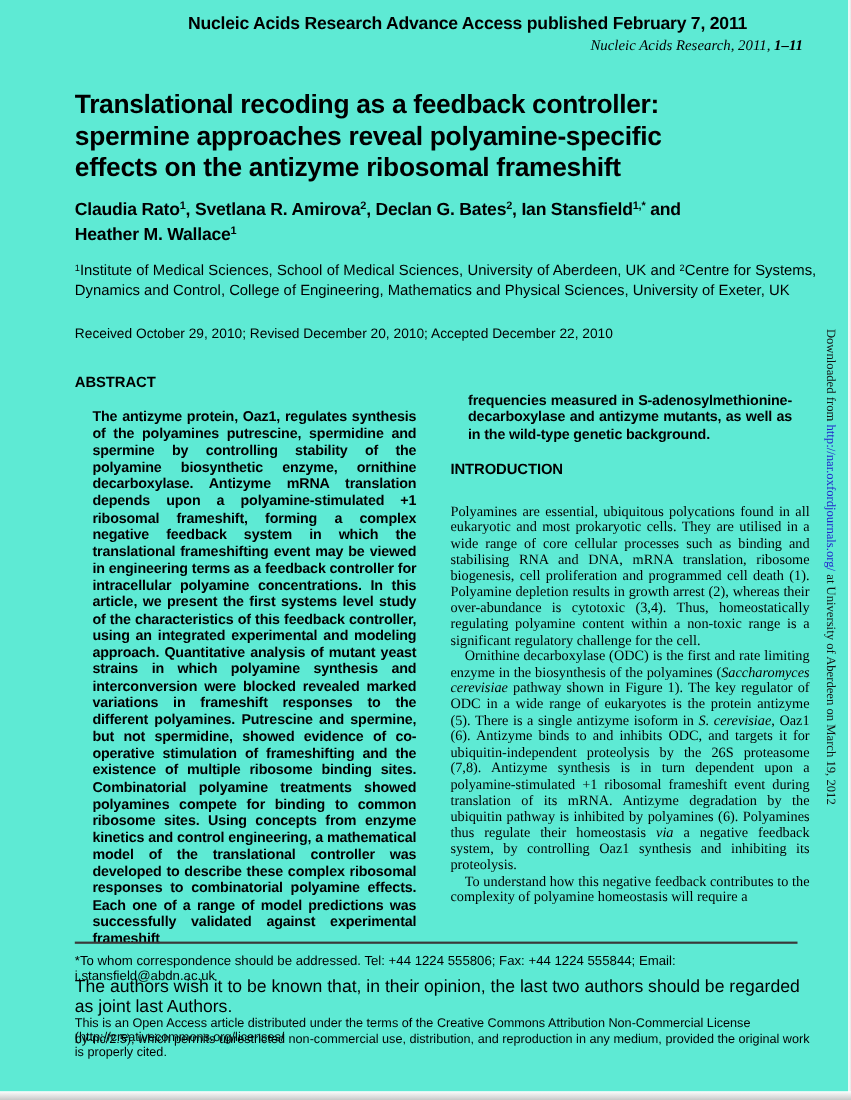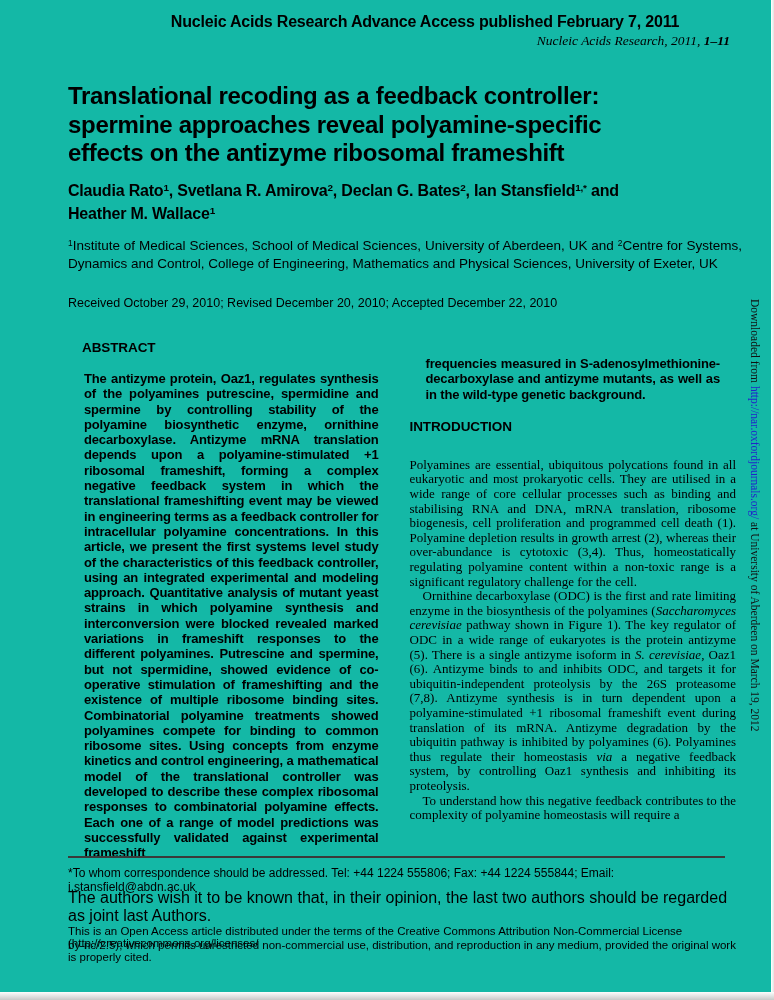--- a/index.html
+++ b/index.html
@@ -1,17 +1,17 @@
 <!DOCTYPE html>
 <html><head>
 <meta charset="utf-8">
 <style>
   html,body { margin:0; padding:0; background:#ffffff; }
   .page {
-    position:relative; width:774px; height:1000px; background:#14b8a6;
+    position:relative; width:774px; height:1000px; background:#5eead4;
     font-family:"Liberation Sans", sans-serif; color:#000; overflow:hidden;
   }
   sup { font-size:0.62em; position:relative; top:-0.5em; vertical-align:baseline; line-height:0; }
 
   .aa-line {
     position:absolute; top:13px; left:110px; width:630px; text-align:center;
     font-weight:bold; font-size:16px; letter-spacing:-0.2px;
   }
   .cite {
     position:absolute; top:32px; right:44px; text-align:center;
@@ -30,21 +30,21 @@
   }
   .affil {
     position:absolute; top:237px; left:68px; width:674px; margin:0;
     font-size:13.5px; line-height:17.5px; text-align:justify;
   }
   .history { position:absolute; top:296px; left:68px; font-size:12.5px;text-align:right; }
 
   .cols { position:absolute; top:340px; left:68px; width:668px; display:flex; gap:15px; }
   .col { width:327px; }
   .sec-head { font-weight:bold; font-size:13.5px; margin:0; letter-spacing:-0.1px; }
-  .abs-head { margin-bottom:9px;margin-left:14px; }
+  .abs-head { margin-bottom:9px; }
   .intro-head { margin-top:17px; margin-bottom:24px; }
   .abs-text {
     font-weight:bold; font-size:13px; line-height:15.3px;
     text-align:justify; margin:16px; letter-spacing:-0.15px;
   }
   .body-p {
     font-family:"Liberation Serif", serif; font-size:13px; line-height:14.6px;
     text-align:justify; margin:0;
   }
   .body-p.indent { text-indent:13px; }

